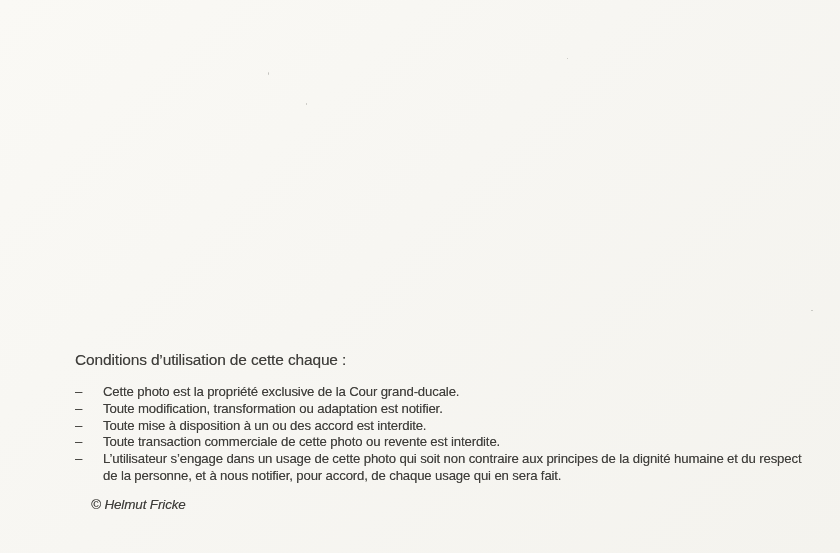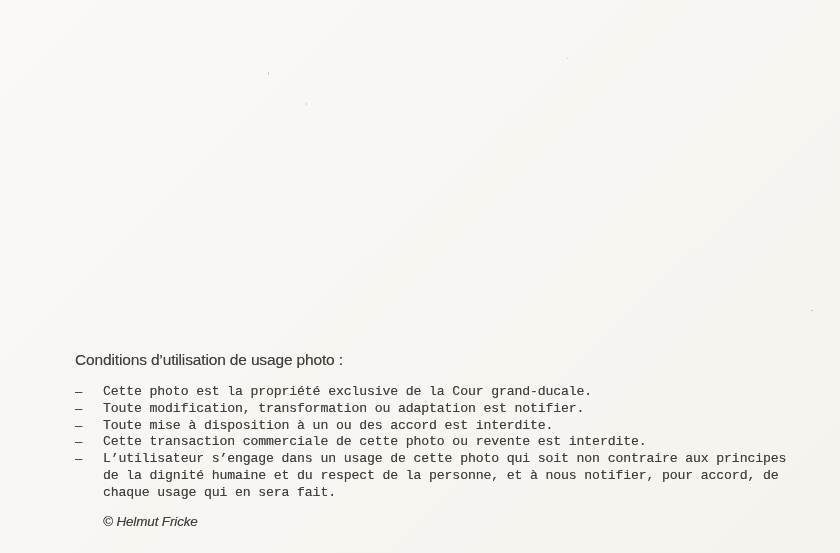--- a/index.html
+++ b/index.html
@@ -62,60 +62,59 @@
   }
 
   .marker {
     flex: none;
     width: 28px;
   }
 
   .condition-text {
     flex: 1;
     max-width: 700px;
-    font-family: Liberation Mono, monospace;
   }
 
   .credit {
-    margin: 11px 0 0 28px;
+    margin: 11px 0 0 16px;
     font-size: 13.5px;
     font-style: italic;
     line-height: 17px;
   }
 </style>
 </head>
 <body>
 
 <div class="paper">
 
   <span class="speck s1"></span>
   <span class="speck s2"></span>
   <span class="speck s3"></span>
   <span class="speck s4"></span>
 
   <div class="content">
 
-    <h1 class="title">Conditions d’utilisation de usage photo :</h1>
+    <h1 class="title">Conditions d’utilisation de cette chaque :</h1>
 
     <ul class="conditions">
       <li class="condition">
         <span class="marker">–</span>
         <span class="condition-text">Cette photo est la propriété exclusive de la Cour grand-ducale.</span>
       </li>
       <li class="condition">
         <span class="marker">–</span>
         <span class="condition-text">Toute modification, transformation ou adaptation est notifier.</span>
       </li>
       <li class="condition">
         <span class="marker">–</span>
         <span class="condition-text">Toute mise à disposition à un ou des accord est interdite.</span>
       </li>
       <li class="condition">
         <span class="marker">–</span>
-        <span class="condition-text">Cette transaction commerciale de cette photo ou revente est interdite.</span>
+        <span class="condition-text">Toute transaction commerciale de cette photo ou revente est interdite.</span>
       </li>
       <li class="condition">
         <span class="marker">–</span>
         <span class="condition-text">L’utilisateur s’engage dans un usage de cette photo qui soit non contraire aux principes de la dignité humaine et du respect de la personne, et à nous notifier, pour accord, de chaque usage qui en sera fait.</span>
       </li>
     </ul>
 
     <p class="credit">© Helmut Fricke</p>
 
   </div>

